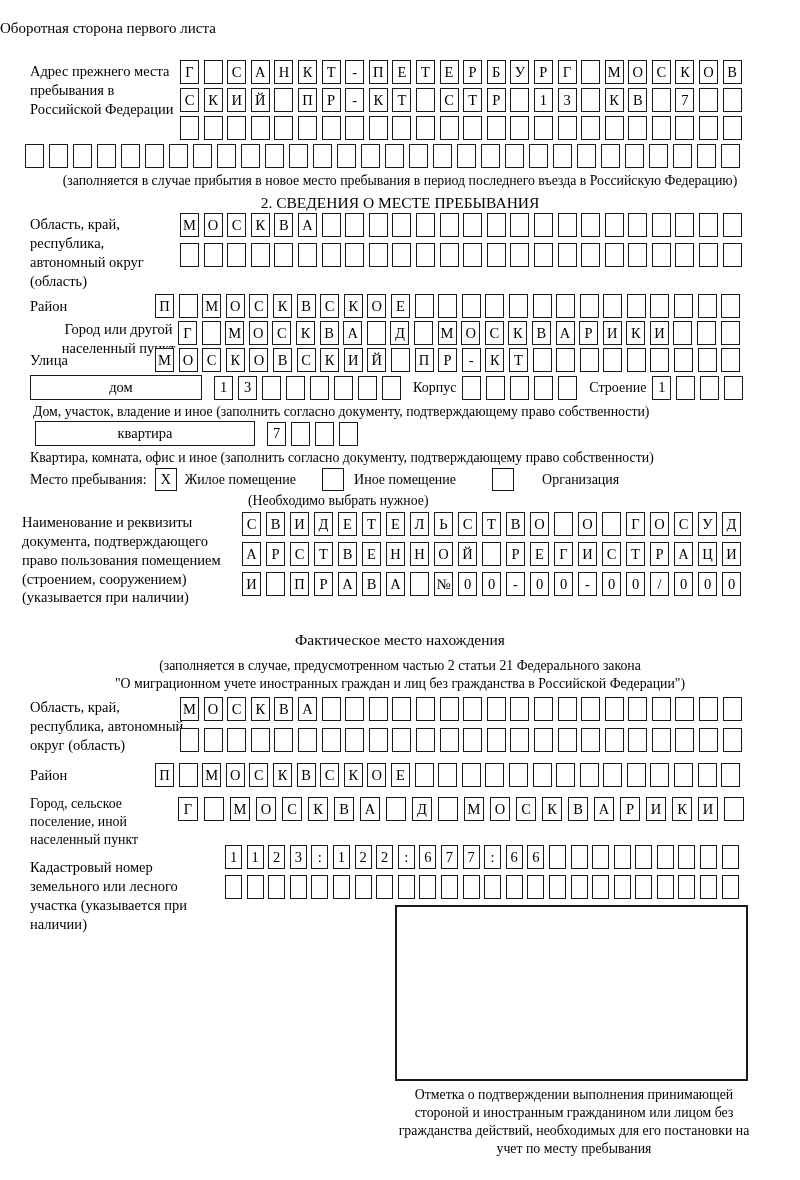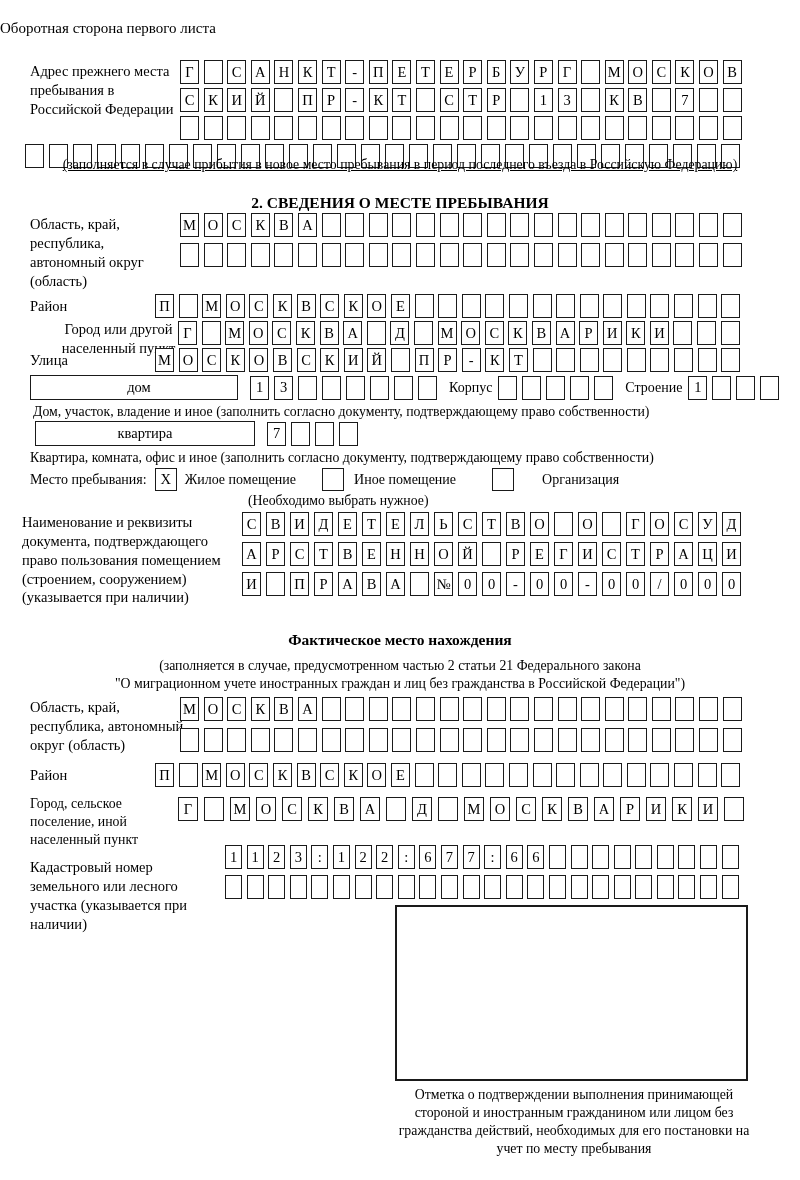--- a/index.html
+++ b/index.html
@@ -6,21 +6,21 @@
   .page{
     position:relative;width:800px;height:1180px;background:#fff;color:#000;
     font-family:"Liberation Serif","DejaVu Serif",serif;overflow:hidden;
   }
   .abs{position:absolute;}
   .flabel{font-size:14.5px;line-height:1.3;}
   .flabel.sm{font-size:13.8px;}
   .caption{font-size:13.8px;line-height:1.3;}
   .center{left:0;width:800px;text-align:center;}
   .hdr{font-size:15px;}
-  .title{font-size:15.5px;font-weight:bold;}
+  .title{font-size:15.5px;font-weight:normal;}
   .rows{display:flex;flex-direction:column;gap:6px;}
   .rows.tight{gap:4px;}
   .rows.g7{gap:7px;}
   .cells{display:flex;gap:4.6px;}
   .cells.g5{gap:5px;}
   .cells.wide{gap:6px;}
   .cell{
     box-sizing:border-box;flex:0 0 auto;width:19px;height:24px;
     border:1.8px solid #1a1a1a;display:flex;align-items:center;justify-content:center;
     font-size:14.5px;background:#fff;
@@ -149,21 +149,21 @@
       <div class="cell"></div>
       <div class="cell"></div>
       <div class="cell"></div>
       <div class="cell"></div>
       <div class="cell"></div>
       <div class="cell"></div>
       <div class="cell"></div>
       <div class="cell"></div>
       <div class="cell"></div>
     </div>
-  <div class="abs caption center" style="top:156px;text-decoration:underline;">(заполняется в случае прибытия в новое место пребывания в период последнего въезда в Российскую Федерацию)</div>
+  <div class="abs caption center" style="top:172px;">(заполняется в случае прибытия в новое место пребывания в период последнего въезда в Российскую Федерацию)</div>
 
   <div class="abs title center" style="top:194px;">2. СВЕДЕНИЯ О МЕСТЕ ПРЕБЫВАНИЯ</div>
 
   <div class="abs flabel" style="left:30px;top:215px;width:120px;">Область, край, республика, автономный округ (область)</div>
   <div class="abs rows" style="left:180px;top:213px;">
     <div class="cells">
         <div class="cell">М</div>
         <div class="cell">О</div>
         <div class="cell">С</div>
         <div class="cell">К</div>
@@ -296,21 +296,21 @@
       <div class="cell"></div>
       <div class="cell"></div>
       <div class="cell"></div>
       <div class="cell"></div>
       <div class="cell"></div>
       <div class="cell"></div>
       <div class="cell"></div>
     </div>
 
   <div class="abs hrow" style="left:30px;top:375px;">
-    <div class="titled-box" style="width:208px;padding-left:10px;">дом</div>
+    <div class="titled-box" style="width:172px;padding-left:10px;">дом</div>
     <div class="cells g5" style="margin-left:12px;">
         <div class="cell">1</div>
         <div class="cell">3</div>
         <div class="cell"></div>
         <div class="cell"></div>
         <div class="cell"></div>
         <div class="cell"></div>
         <div class="cell"></div>
         <div class="cell"></div>
       </div>

